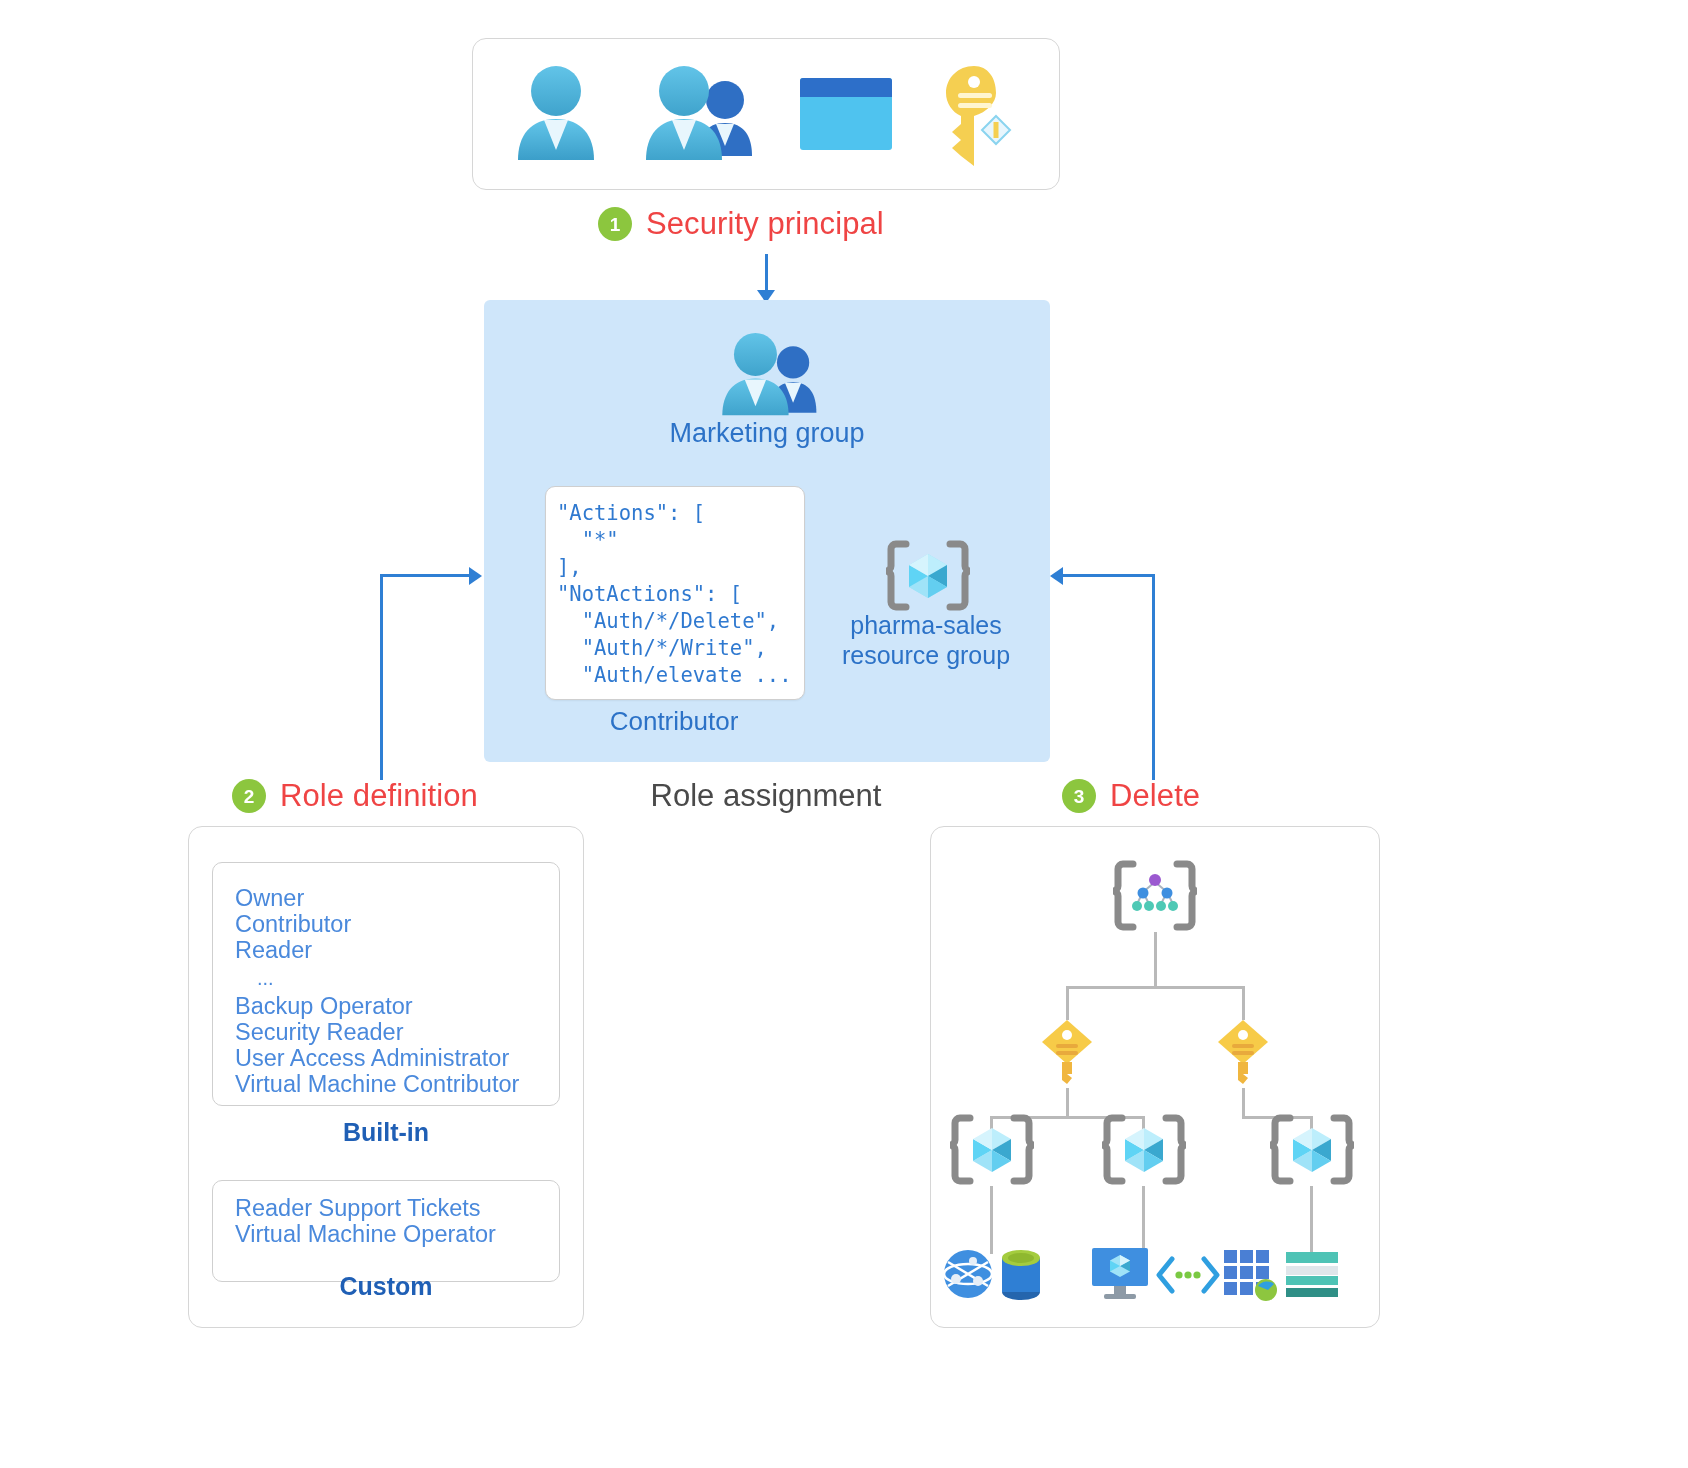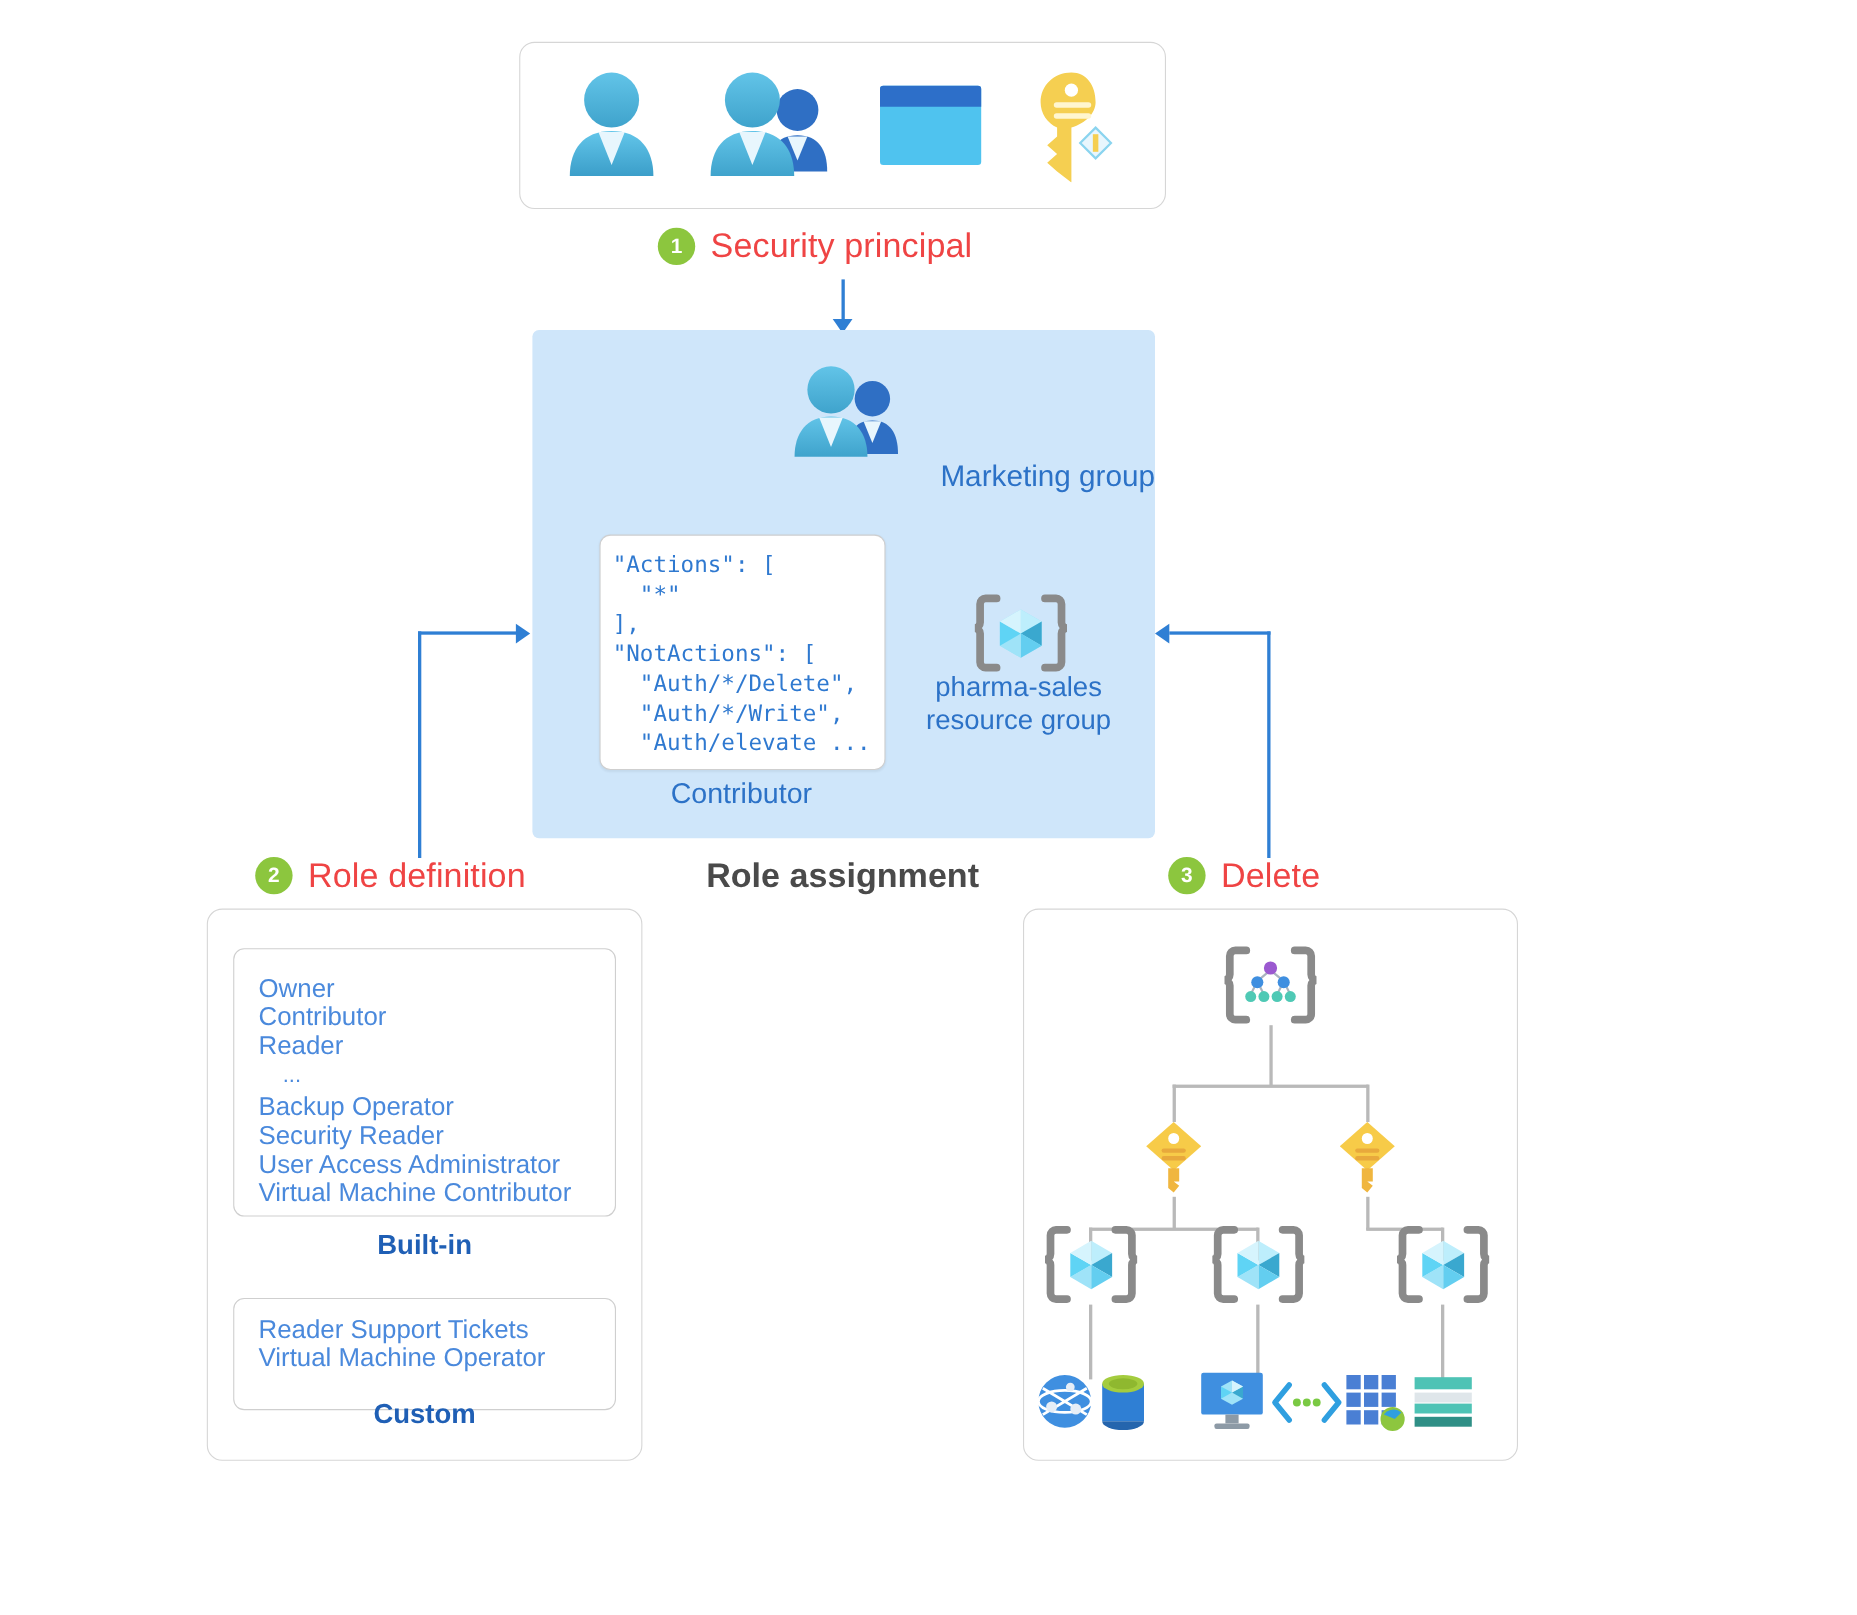--- a/index.html
+++ b/index.html
@@ -41,21 +41,21 @@
     position:absolute;left:472px;top:38px;width:588px;height:152px;
     display:flex;align-items:center;justify-content:space-evenly;
   }
 
   
   #assign-panel{
     left:484px;top:300px;width:566px;height:462px;
     background:#cfe6fa;border-radius:6px;
   }
   #marketing-label{
-    left:484px;top:418px;width:566px;text-align:right;
+    left:484px;top:418px;width:566px;text-align:center;
     font-size:27px;color:#2c72c7;
   }
   #code-card{
     left:545px;top:486px;width:258px;height:212px;
     border:1.4px solid #cfcfcf;border-radius:10px;background:#fff;
     box-shadow:0 1px 2px rgba(0,0,0,.06);
   }
   #code-text{
     position:absolute;left:557px;top:500px;width:240px;
     font-family:"DejaVu Sans Mono","Liberation Mono",monospace;
@@ -65,21 +65,21 @@
   #contributor-label{
     left:545px;top:706px;width:258px;text-align:center;
     font-size:26px;color:#2c72c7;
   }
   #rg-label{
     left:820px;top:610px;width:212px;text-align:center;
     font-size:25px;line-height:30px;color:#2c72c7;
   }
   #role-assignment-label{
     left:560px;top:778px;width:412px;text-align:center;
-    font-size:31px;color:#4a4a4a;font-weight:bold;
+    font-size:31px;color:#4a4a4a;
   }
 
   
   #step2{left:232px;top:778px;}
   #roledef-card{left:188px;top:826px;width:396px;height:502px;}
   #builtin-card{left:212px;top:862px;width:348px;height:244px;}
   .rolelist{
     font-size:23.5px;line-height:26px;color:#4a89dc;
     padding:22px 0 0 22px;
   }

